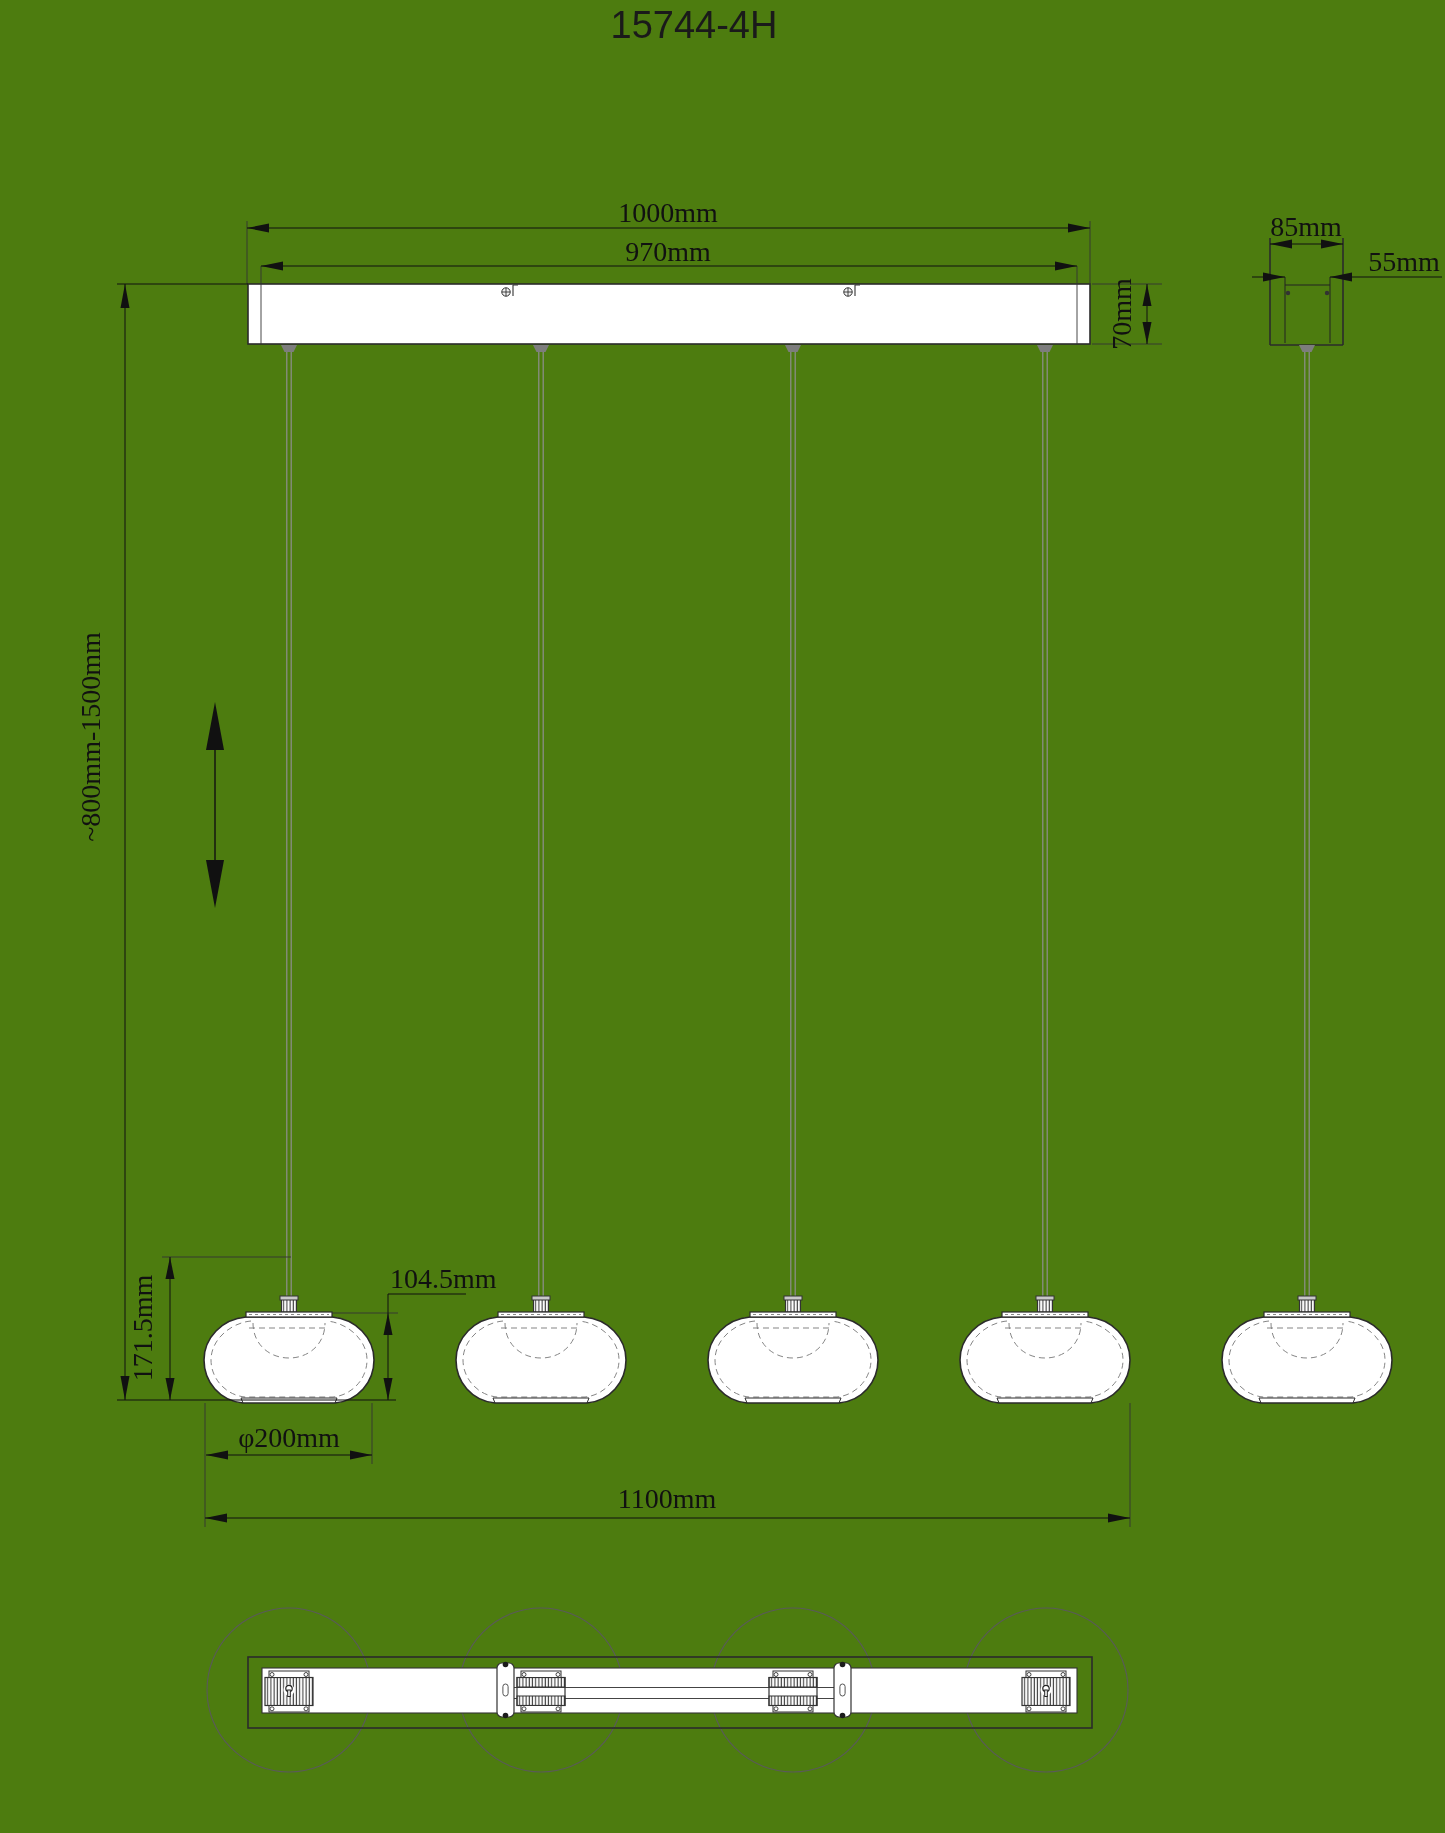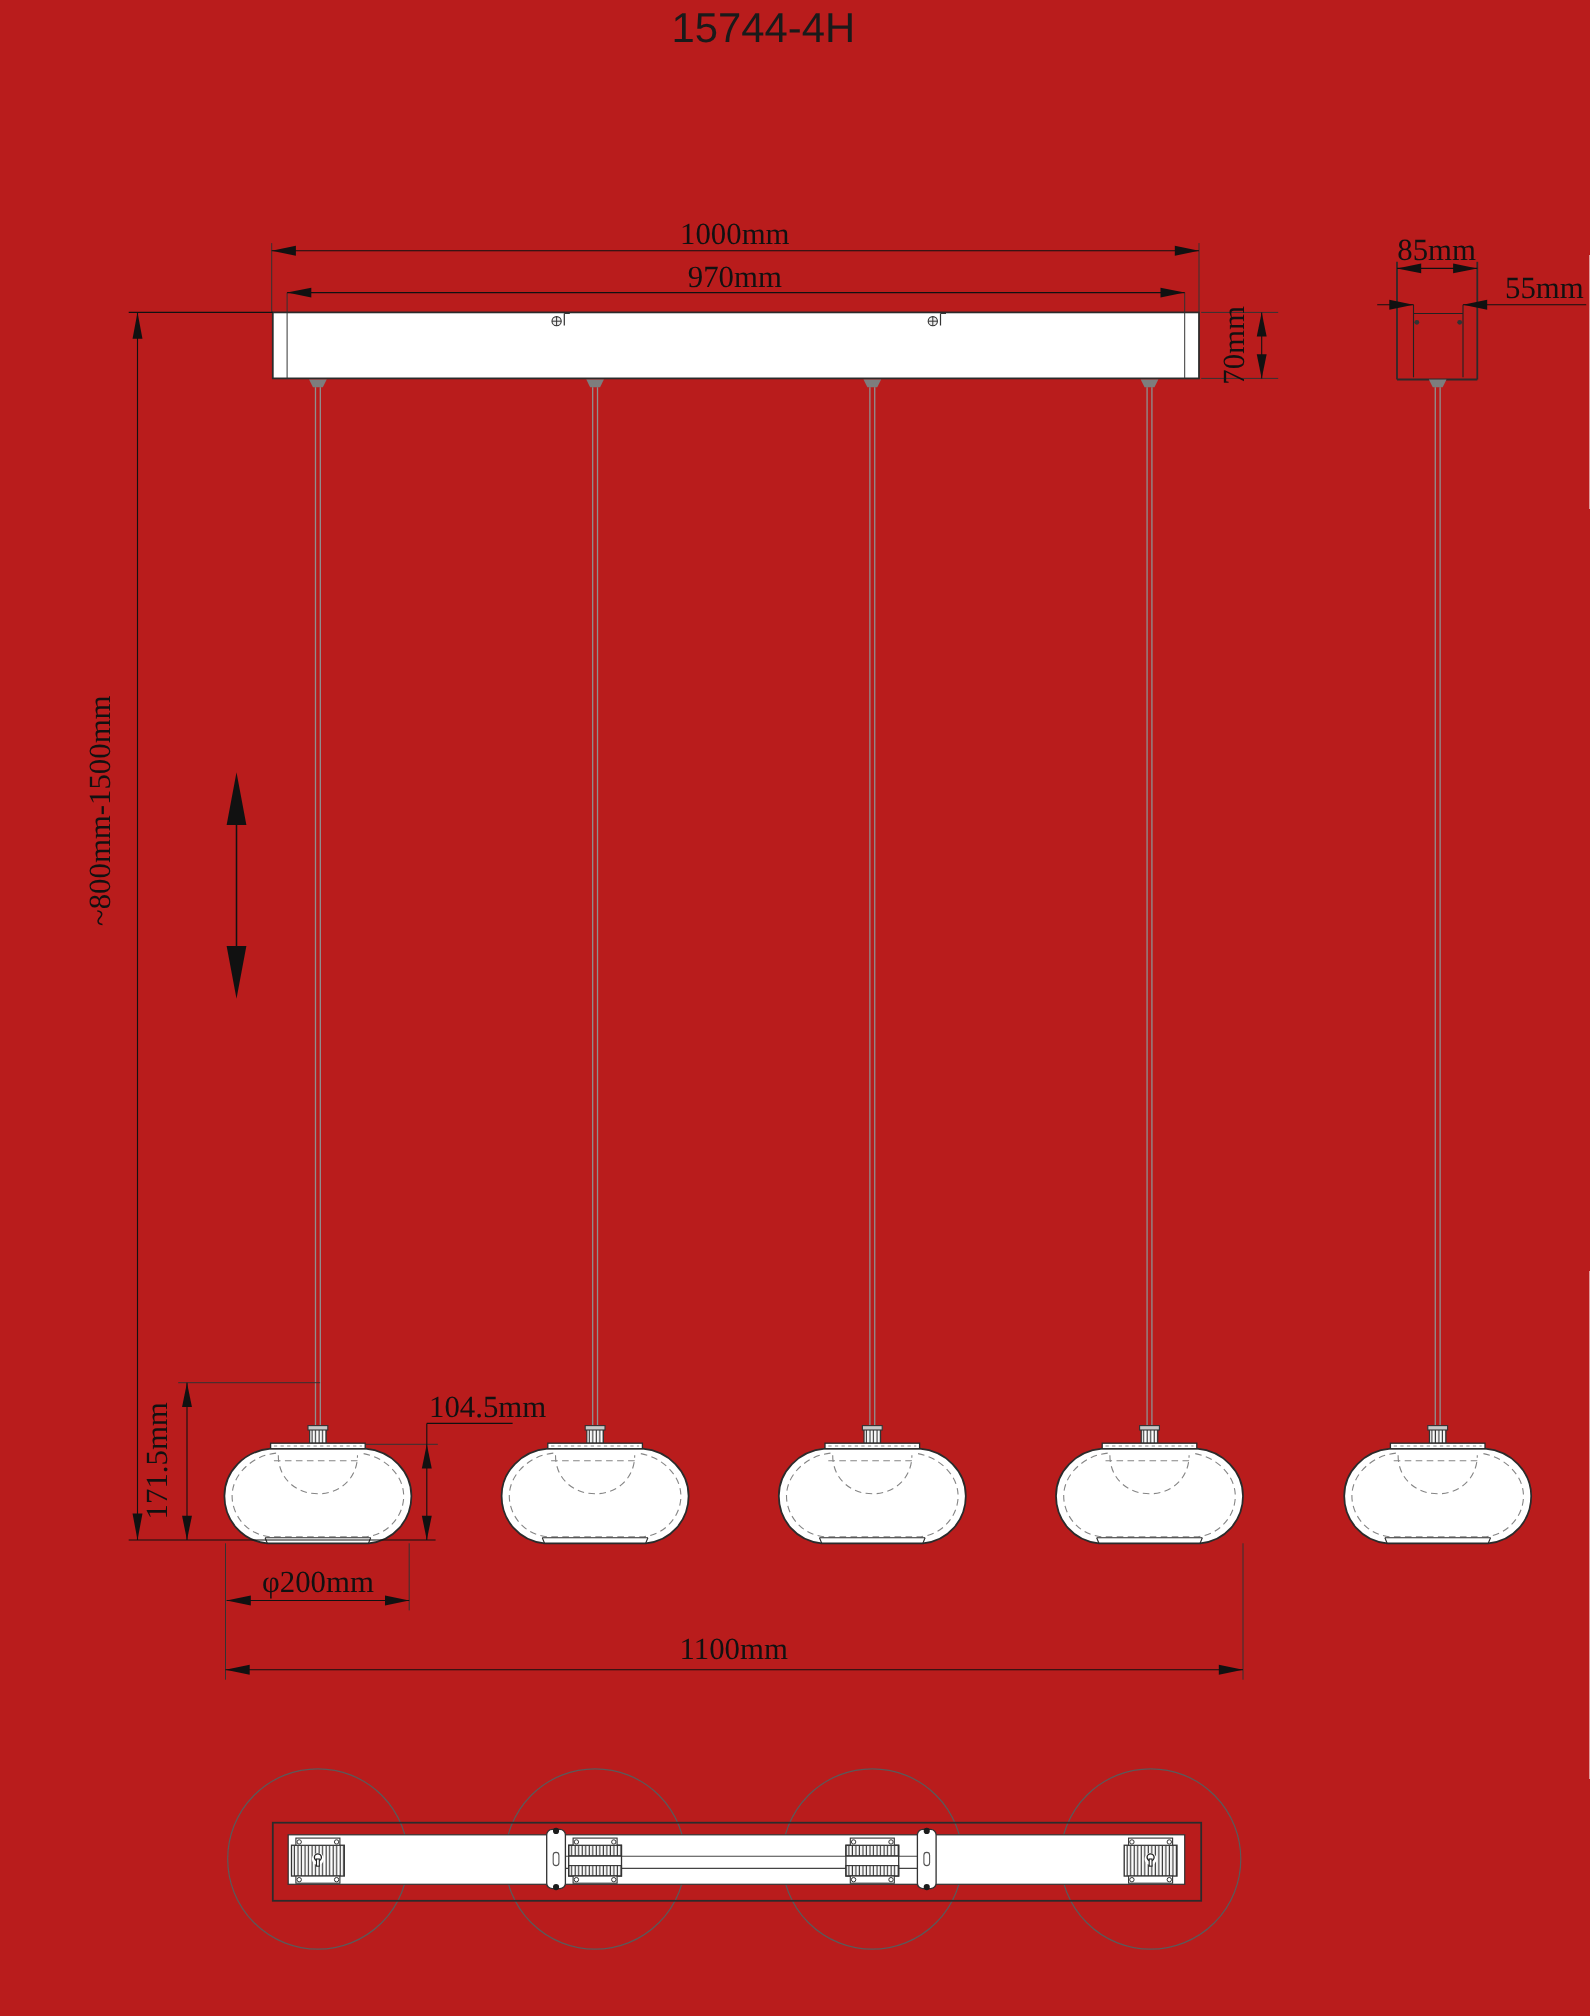--- a/index.html
+++ b/index.html
@@ -1,16 +1,16 @@
 <!DOCTYPE html>
 <html><head>
 <meta charset="utf-8">
 <style>
   html,body{margin:0;padding:0;background:#ffffff;}
-  .frame{position:relative;width:1445px;height:1833px;background:#b91c1c;overflow:hidden;}
+  .frame{position:relative;width:1445px;height:1833px;background:#4d7c0f;overflow:hidden;}
   svg{position:absolute;left:0;top:0;}
   .title-text{font-family:"Liberation Sans","DejaVu Sans",sans-serif;font-size:38px;fill:#1a1a1a;}
   .dim-text{font-family:"Liberation Serif","DejaVu Serif",serif;font-size:28px;fill:#111;}
   .thin{stroke:#222;stroke-width:1;fill:none;}
   .dimline{stroke:#111;stroke-width:1;fill:none;}
   .extline{stroke:#333;stroke-width:0.9;fill:none;}
   .outline{stroke:#2b2b2b;stroke-width:1.6;fill:none;}
   .outline-f{stroke:#2b2b2b;stroke-width:1.6;fill:#fff;}
   .mid{stroke:#333;stroke-width:1.1;fill:#fff;}
   .dash{stroke:#858585;stroke-width:1;fill:none;stroke-dasharray:6 4;}

